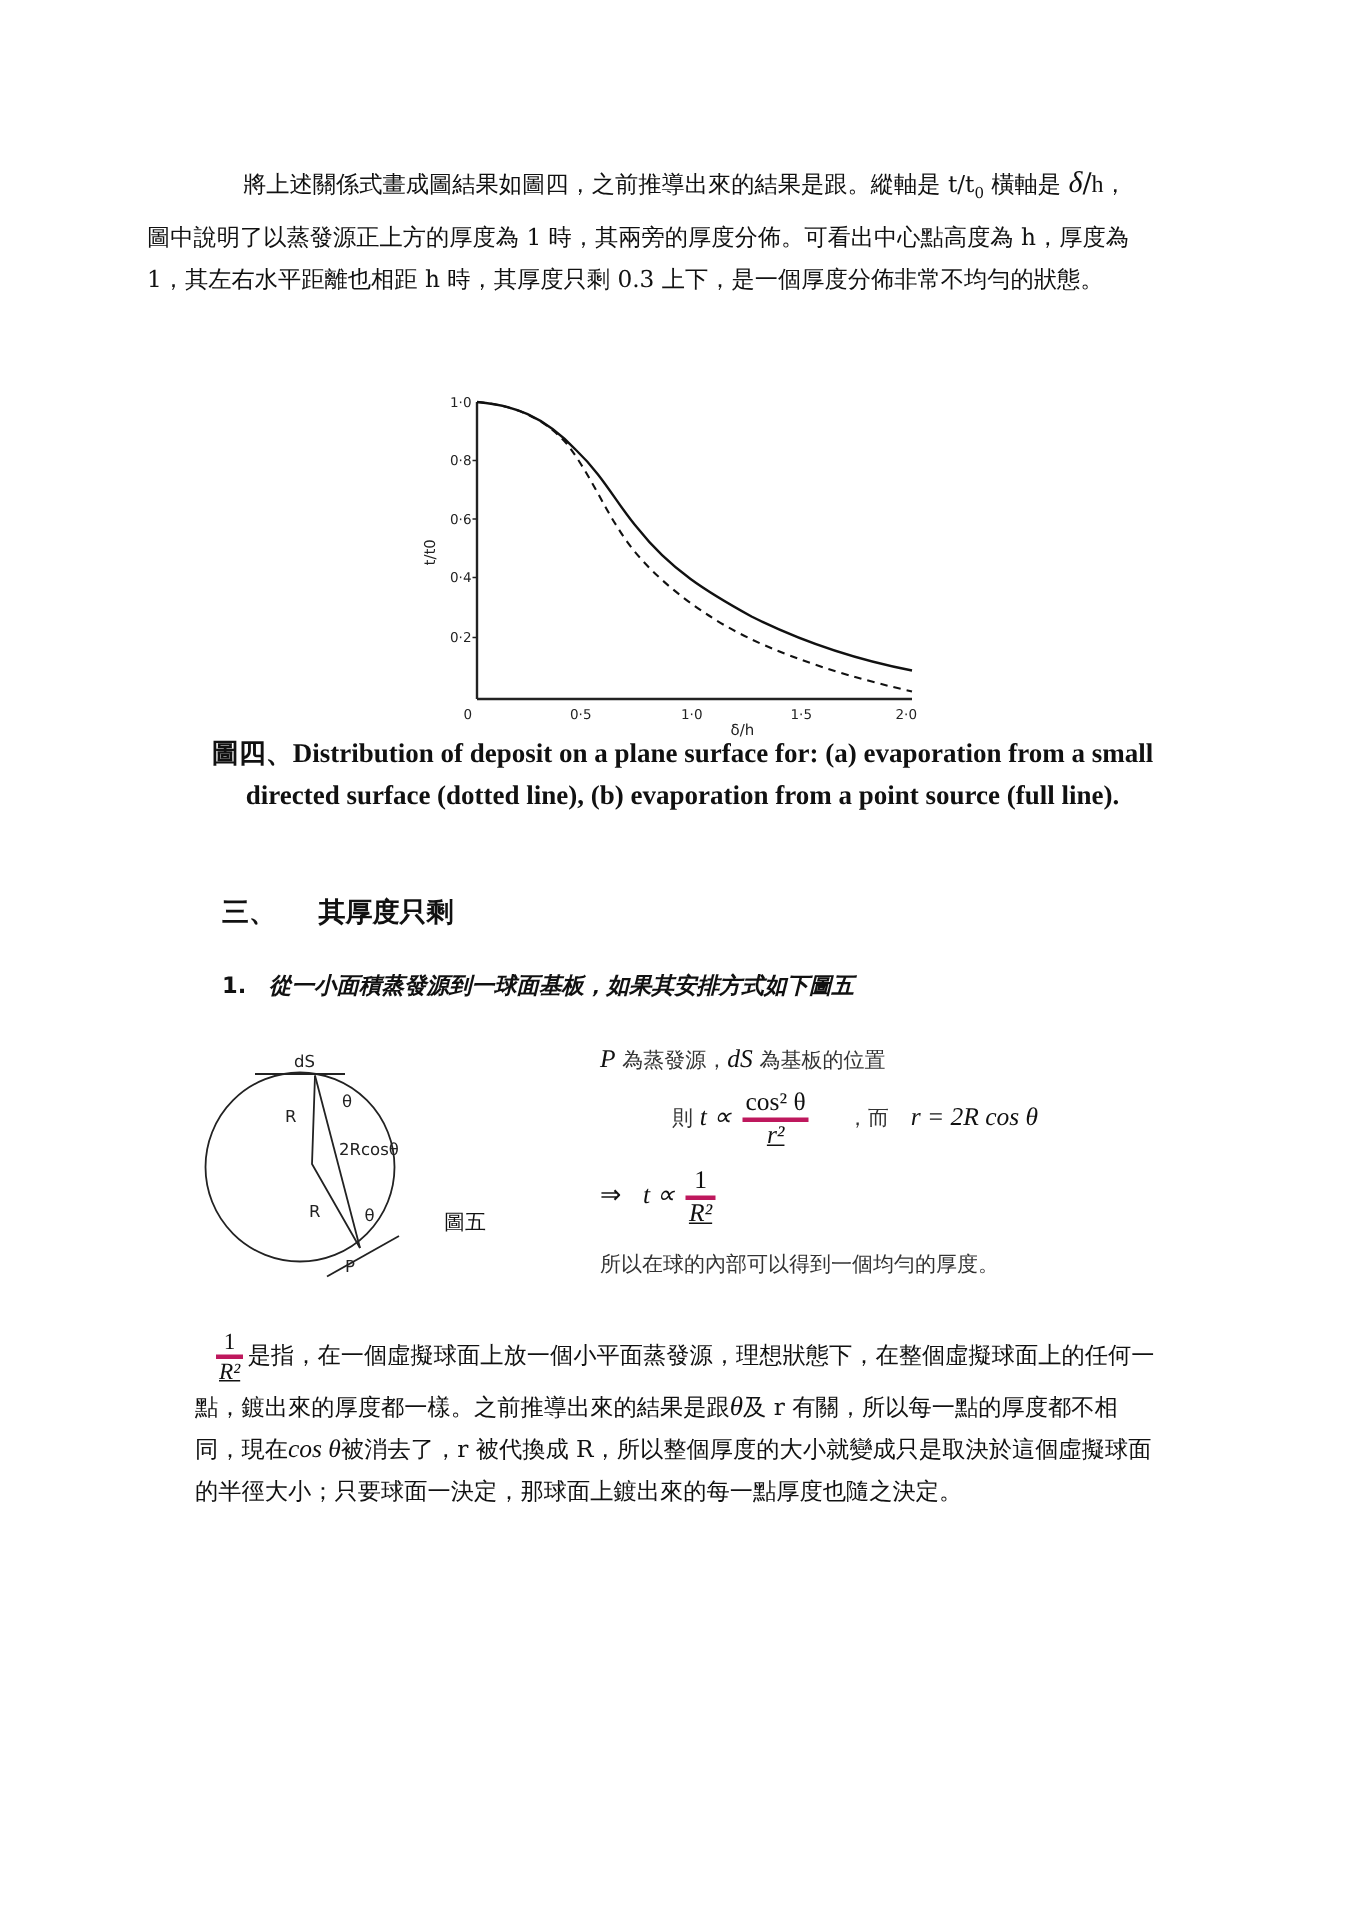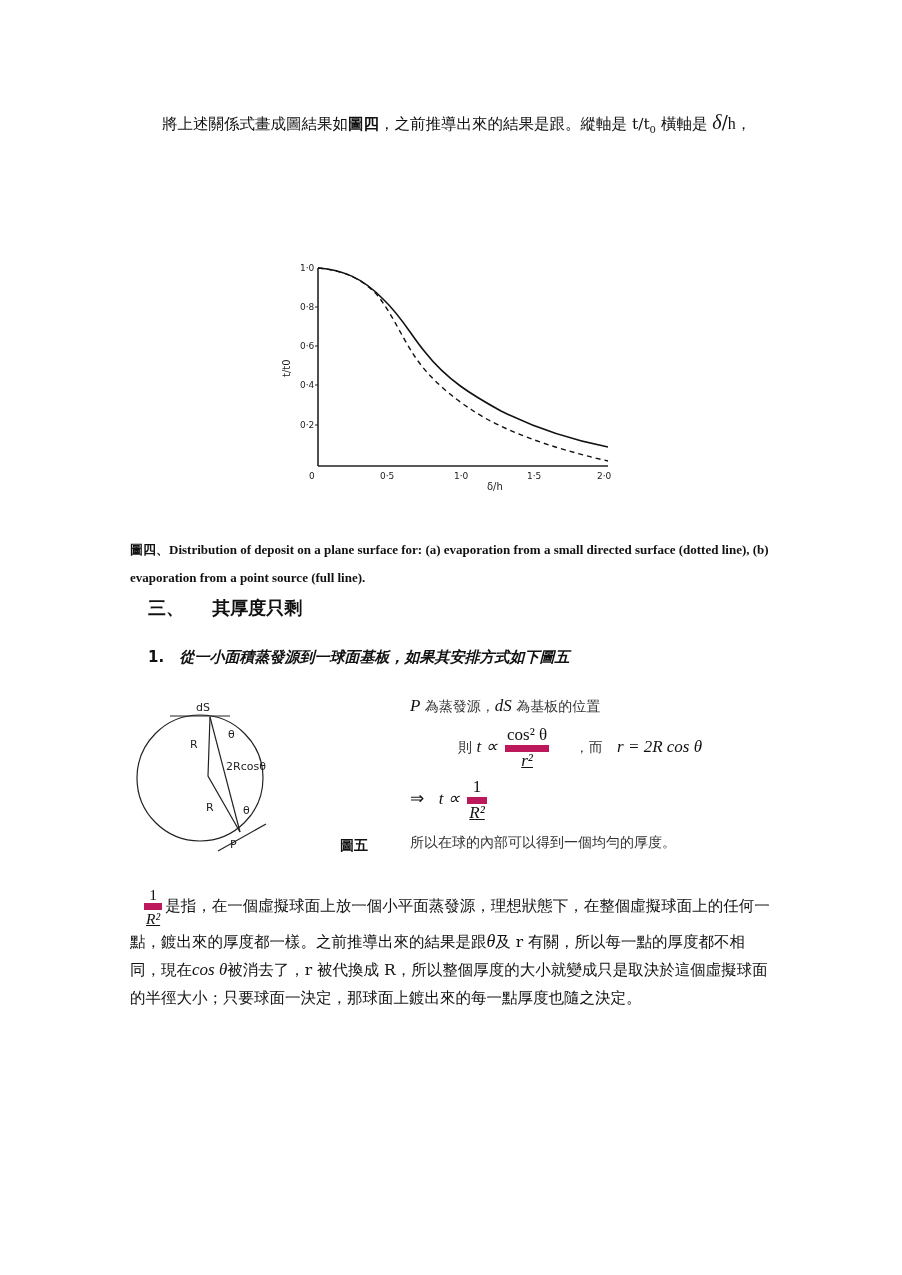--- a/index.html
+++ b/index.html
@@ -1,40 +1,41 @@
 <!DOCTYPE html>
 <html><head>
 <meta charset="utf-8">
 <style>
   html, body { margin:0; padding:0; background:#ffffff; }
   body { width:902px; height:1275px; position:relative; overflow:hidden;
          font-family:"DejaVu Serif", "Liberation Serif", serif; color:#111; }
   .para { position:absolute; left:130px; width:645px; font-size:15.5px; line-height:28px; }
   .indent { text-indent:32px; }
-  .bold { font-weight:bold; }
+  .bold { font-weight:normal; }
   .frac { display:inline-block; vertical-align:middle; text-align:center; font-style:italic;
           font-family:"Liberation Serif", serif; line-height:1.1; margin:0 3px; }
-  .frac .num { display:block; border-bottom:7px solid #be185d; padding:0 2px; font-style:normal; }
+  .frac .num { display:block; border-bottom:3px solid #be185d; padding:0 2px; font-style:normal; }
   .frac .den { display:block; padding:0 2px;text-decoration:underline; }
   .ital { font-style:italic; font-family:"Liberation Serif", serif; }
-  .caption { position:absolute; left:130px; width:650px; top:536px; font-size:13px;
-             line-height:28px; font-weight:bold; font-family:"Liberation Serif", serif; }
+  .caption { position:absolute; left:130px; width:650px; top:488px; font-size:18px;
+             line-height:28px; font-weight:bold; font-family:"Liberation Serif", serif;text-align:center; }
   .heading { position:absolute; left:148px; top:596px; font-size:18px; font-weight:bold;
              font-family:"DejaVu Sans", sans-serif; }
   .subheading { position:absolute; left:148px; top:648px; font-size:15px; font-weight:bold;
                 font-family:"DejaVu Sans", sans-serif; }
-  .eq { position:absolute; left:410px; font-size:14px; font-family:"DejaVu Sans", sans-serif; color:#333; }
+  .eq { position:absolute; left:400px; font-size:14px; font-family:"DejaVu Sans", sans-serif; color:#333; }
   .eq .m { font-family:"Liberation Serif", serif; font-size:17px; color:#111; }
   svg text { font-family:"DejaVu Sans", sans-serif; }
 </style>
 </head>
 <body>
 
 <div class="para indent" style="top:108px;">
   <span>將上述關係式畫成圖結果如</span><span class="bold">圖四</span><span>，之前推導出來的結果是跟。縱軸是 t/t</span><sub style="font-size:10px;">0</sub><span> 橫軸是 </span><span class="ital" style="font-size:20px;">δ</span><span style="font-size:18px;">/</span><span class="ital" style="font-size:16px;font-style:normal;">h</span><span>，</span><br>
+  <span style="display:inline-block;text-indent:0;margin-left:-32px;">圖中說明了以蒸發源正上方的厚度為 1 時，其兩旁的厚度分佈。可看出中心點高度為 h，厚度為 1，其左右水平距離也相距 h 時，其厚度只剩 0.3 上下，是一個厚度分佈非常不均勻的狀態。</span>
 </div>
 
 <svg style="position:absolute;left:272px;top:252px;" width="360" height="250" viewBox="0 0 360 250">
   <g stroke="#222" stroke-width="1.6" fill="none">
     <line x1="46" y1="16" x2="46" y2="214"></line>
     <line x1="46" y1="214" x2="336" y2="214"></line>
   </g>
   <g font-size="9" fill="#222">
     <text x="28" y="19">1·0</text>
     <text x="28" y="58">0·8</text>
@@ -82,21 +83,21 @@
   <line x1="82" y1="21" x2="112" y2="136" stroke="#222" stroke-width="1.2"></line>
   <polyline points="82,21 80,80 112,136" fill="none" stroke="#222" stroke-width="1.2"></polyline>
   <text x="68" y="15" font-size="11" fill="#222">dS</text>
   <text x="102" y="152" font-size="11" fill="#222">P</text>
   <text x="62" y="52" font-size="11" fill="#222">R</text>
   <text x="78" y="115" font-size="11" fill="#222">R</text>
   <text x="98" y="74" font-size="11" fill="#222">2Rcosθ</text>
   <text x="100" y="42" font-size="11" fill="#222">θ</text>
   <text x="115" y="118" font-size="11" fill="#222">θ</text>
 </svg>
-<div style="position:absolute;left:296px;top:837px;font-size:14px;font-weight:bold;font-family:'DejaVu Sans',sans-serif;margin-left:44px;">圖五</div>
+<div style="position:absolute;left:296px;top:806px;font-size:14px;font-weight:normal;font-family:'DejaVu Sans',sans-serif;">圖五</div>
 
 <div class="eq" style="top:696px;">
   <span class="m ital">P</span><span> 為蒸發源，</span><span class="m ital">dS</span><span> 為基板的位置</span>
 </div>
 <div class="eq" style="top:726px;margin-left:48px;">
   <span>則</span>
   <span class="m ital">t ∝</span>
   <span class="frac m"><span class="num">cos² θ</span><span class="den">r²</span></span>
   <span style="margin-left:18px;">，而</span>
   <span class="m ital" style="margin-left:10px;">r = 2R cos θ</span>

